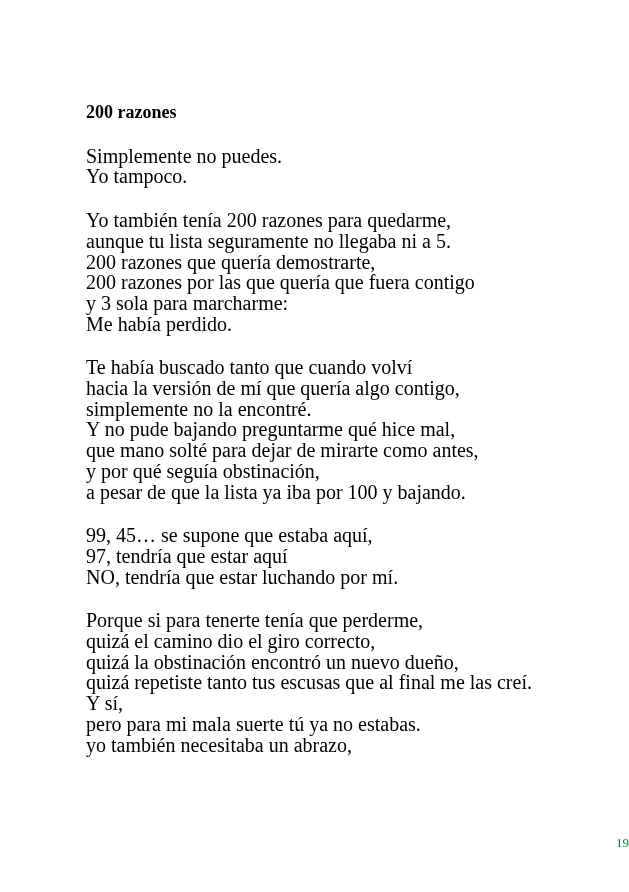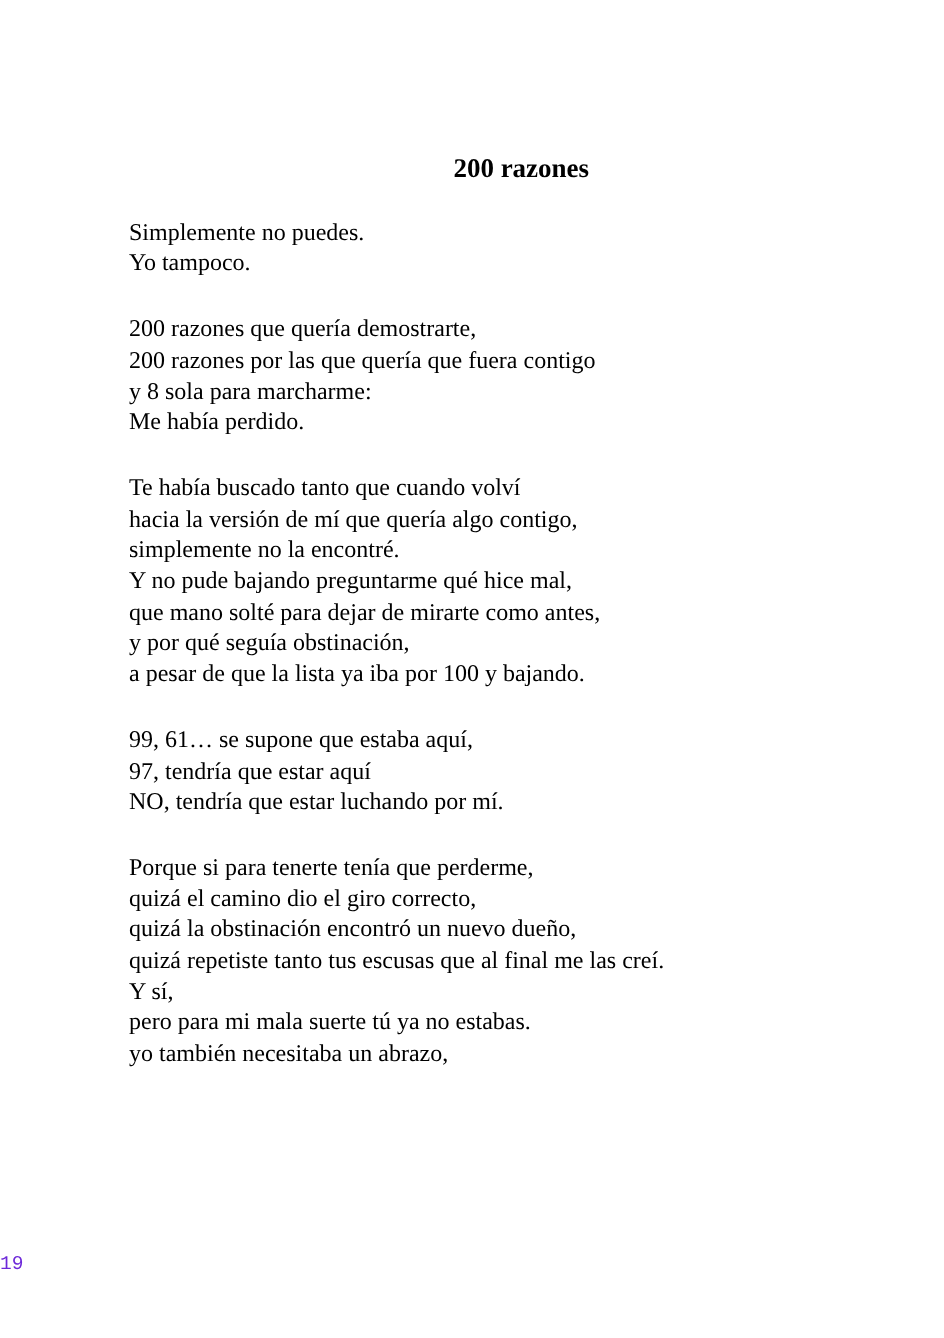--- a/index.html
+++ b/index.html
@@ -20,73 +20,74 @@
     position: absolute;
     left: 86px;
     top: 102px;
     right: 20px;
   }
   .poem-title {
     font-size: 18px;
     font-weight: bold;
     line-height: 20.7px;
     margin: 0 0 23px 0;
-    text-align: center;
   }
   .stanza {
     margin: 0 0 23px 0;
   }
   .line {
-    font-size: 16px;
+    font-size: 20px;
     line-height: 20.7px;
     white-space: pre;
   }
   .page-number {
     position: absolute;
     top: 835px;
     left: 0;
     width: 100%;
-    text-align: left;
-    font-family: Liberation Mono, monospace;
+    text-align: right;
+    font-family: Liberation Serif, serif;
     font-size: 13px;
-    color: #6d28d9;
+    color: #15803d;
   }
 </style>
 </head>
 <body>
 
 <div class="page">
   <div class="content">
 
     <h1 class="poem-title">200 razones</h1>
 
     <div class="stanza">
       <div class="line">Simplemente no puedes.</div>
       <div class="line">Yo tampoco.</div>
     </div>
 
     <div class="stanza">
+      <div class="line">Yo también tenía 200 razones para quedarme,</div>
+      <div class="line">aunque tu lista seguramente no llegaba ni a 5.</div>
       <div class="line">200 razones que quería demostrarte,</div>
       <div class="line">200 razones por las que quería que fuera contigo</div>
-      <div class="line">y 8 sola para marcharme:</div>
+      <div class="line">y 3 sola para marcharme:</div>
       <div class="line">Me había perdido.</div>
     </div>
 
     <div class="stanza">
       <div class="line">Te había buscado tanto que cuando volví</div>
       <div class="line">hacia la versión de mí que quería algo contigo,</div>
       <div class="line">simplemente no la encontré.</div>
       <div class="line">Y no pude bajando preguntarme qué hice mal,</div>
       <div class="line">que mano solté para dejar de mirarte como antes,</div>
       <div class="line">y por qué seguía obstinación,</div>
       <div class="line">a pesar de que la lista ya iba por 100 y bajando.</div>
     </div>
 
     <div class="stanza">
-      <div class="line">99, 61… se supone que estaba aquí,</div>
+      <div class="line">99, 45… se supone que estaba aquí,</div>
       <div class="line">97, tendría que estar aquí</div>
       <div class="line">NO, tendría que estar luchando por mí.</div>
     </div>
 
     <div class="stanza">
       <div class="line">Porque si para tenerte tenía que perderme,</div>
       <div class="line">quizá el camino dio el giro correcto,</div>
       <div class="line">quizá la obstinación encontró un nuevo dueño,</div>
       <div class="line">quizá repetiste tanto tus escusas que al final me las creí.</div>
       <div class="line">Y sí,</div>

